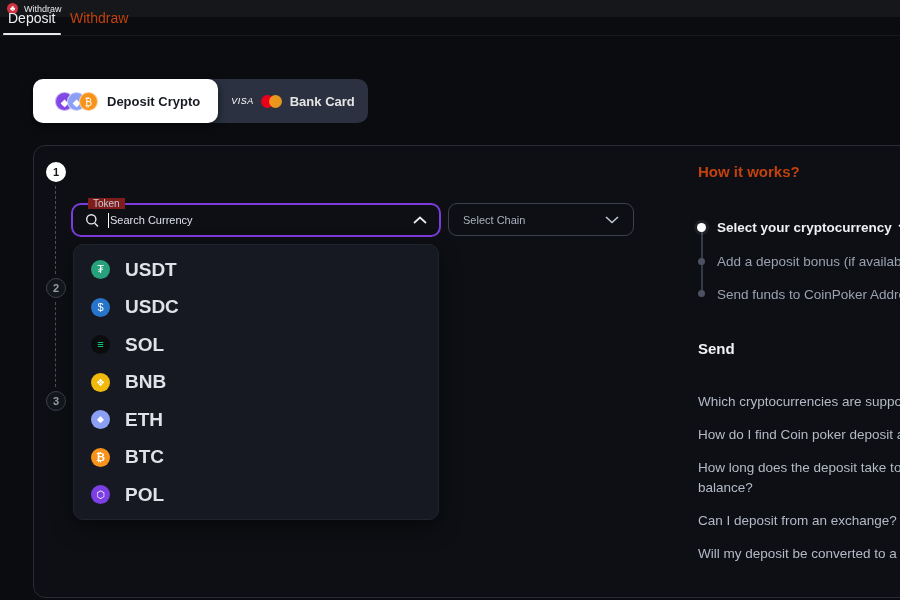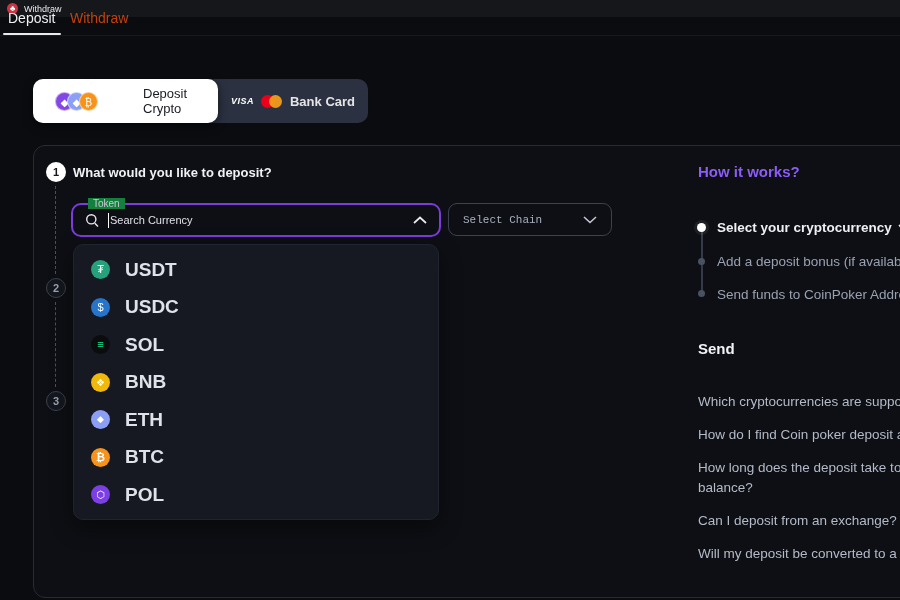--- a/index.html
+++ b/index.html
@@ -21,23 +21,23 @@
 
   
   .toggle-wrap { position:absolute; left:33px; top:79px; width:335px; height:44px; background:#2b3140; border-radius:10px; }
   .pill-crypto { position:absolute; left:0; top:0; width:185px; height:44px; background:#ffffff; border-radius:10px; box-shadow:0 3px 10px rgba(0,0,0,.55); display:flex; align-items:center; padding-left:22px; cursor:pointer; }
   .coinstack { display:flex; margin-right:9px; }
   .coin { width:19px; height:19px; border-radius:50%; color:#fff; font-size:10px; line-height:19px; text-align:center; border:1px solid rgba(255,255,255,.55); }
   .coin + .coin { margin-left:-7px; }
   .coin.c1 { background:#8247e5; }
   .coin.c2 { background:#8ba0f5; }
   .coin.c3 { background:#f7931a; }
-  .pill-crypto .lbl { color:#181b22; font-size:13px; font-weight:400;margin-left:36px; }
+  .pill-crypto .lbl { color:#181b22; font-size:13px; font-weight:700; }
   .seg-card { position:absolute; left:185px; top:0; width:150px; height:44px; display:flex; align-items:center; justify-content:center; gap:7px; cursor:pointer; }
-  .visa { color:#fff; font-size:9px; font-weight:700; font-style:italic; letter-spacing:.5px; }
+  .visa { color:#fff; font-size:9px; font-weight:400; font-style:italic; letter-spacing:.5px; }
   .mc { position:relative; width:22px; height:13px; }
   .mc i { position:absolute; top:0; width:13px; height:13px; border-radius:50%; }
   .mc .r { left:0; background:#eb001b; }
   .mc .o { left:8px; background:#f79e1b; opacity:.92; }
   .seg-card .lbl { color:#e5e5e5; font-size:13px; font-weight:700; }
 
   
   .panel { position:absolute; left:33px; top:145px; width:1040px; height:453px; background:#0d0f14; border:1px solid #262b35; border-radius:12px; }
 
   .stepnum { position:absolute; width:20px; height:20px; border-radius:50%; font-size:11px; font-weight:700; text-align:center; line-height:20px; }
@@ -45,42 +45,42 @@
   .stepnum.n2 { left:12px; top:132px; }
   .stepnum.n3 { left:12px; top:245px; }
   .stepnum.idle { background:#14171d; border:1px solid #3c414d; color:#9aa1b0; line-height:18px; }
   .dash { position:absolute; left:21px; width:0; border-left:1px dashed #4a4f5c; }
   .dash.d1 { top:40px; height:88px; }
   .dash.d2 { top:156px; height:85px; }
 
   .step-title { position:absolute; left:39px; top:19px; font-size:13px; font-weight:700; color:#f0f1f4; }
 
   .token-field { position:absolute; left:37px; top:57px; width:370px; height:34px; border:2px solid #7c3bdd; border-radius:10px; display:flex; align-items:center; padding:0 12px; cursor:text; }
-  .token-field .flabel { position:absolute; top:-7px; left:15px; background:#15803d; padding:0 5px; font-size:10px; color:#c6c9d4; }
+  .token-field .flabel { position:absolute; top:-7px; left:15px; background:#7f1d1d; padding:0 5px; font-size:10px; color:#c6c9d4; }
   .caret { width:1px; height:15px; background:#fff; margin:0 1px 0 8px; }
   .ph { font-size:11px; color:#dfe1e8; }
   .icon-chevron { margin-left:auto; display:flex; }
 
-  .chain-select { position:absolute; left:414px; top:57px; width:164px; height:33px; border:1px solid #3a4150; border-radius:9px; display:flex; align-items:center; padding:0 14px; cursor:pointer;font-family:Liberation Mono, monospace; }
+  .chain-select { position:absolute; left:414px; top:57px; width:186px; height:33px; border:1px solid #3a4150; border-radius:9px; display:flex; align-items:center; padding:0 14px; cursor:pointer; }
   .chain-select .ph { color:#aab0bf; }
 
   .dropdown { position:absolute; left:39px; top:98px; width:366px; height:276px; background:#161922; border:1px solid #20242e; border-radius:10px; box-shadow:0 8px 22px rgba(0,0,0,.45); padding-top:6px; }
   .trow { height:37.5px; display:flex; align-items:center; padding-left:17px; gap:15px; cursor:pointer; }
   .ticon { width:19px; height:19px; border-radius:50%; color:#fff; font-size:11px; line-height:19px; text-align:center; }
   .ticon.usdt { background:#26a17b; }
   .ticon.usdc { background:#2775ca; }
   .ticon.sol  { background:#0b0c0e; color:#14f195; font-weight:700; }
   .ticon.bnb  { background:#f0b90b; font-size:10px; }
   .ticon.eth  { background:#8ba0f5; font-size:9px; }
   .ticon.btc  { background:#f7931a; font-weight:700; }
   .ticon.pol  { background:#7b3fe4; font-size:10px; }
   .trow .sym { font-size:19px; font-weight:700; color:#dfe2e8; }
 
   
-  .hiw-title { position:absolute; left:698px; top:163px; font-size:15px; font-weight:700; color:#8b5cf6; }
+  .hiw-title { position:absolute; left:698px; top:163px; font-size:15px; font-weight:700; color:#c2410c; }
   .hiw-line { position:absolute; left:701px; top:231px; width:2px; height:63px; background:#343a48; }
   .hiw-dot { position:absolute; border-radius:50%; }
   .hiw-dot.b1 { left:697px; top:223px; width:9px; height:9px; background:#ffffff; box-shadow:0 0 0 3px rgba(255,255,255,.07); }
   .hiw-dot.b2 { left:698px; top:258px; width:7px; height:7px; background:#4a5161; }
   .hiw-dot.b3 { left:698px; top:290px; width:7px; height:7px; background:#4a5161; }
   .hiw-step { position:absolute; left:717px; width:300px; white-space:nowrap; font-size:13.5px; color:#9aa1b1; display:flex; align-items:center; gap:6px; }
   .hiw-step.s1 { top:220px; font-weight:700; color:#eef0f4; cursor:pointer; }
   .hiw-step.s2 { top:254px; }
   .hiw-step.s3 { top:287px; }
 
@@ -125,21 +125,20 @@
     </div>
   </div>
 
   <div class="panel">
     <div class="stepnum active">1</div>
     <div class="dash d1"></div>
     <div class="stepnum idle n2">2</div>
     <div class="dash d2"></div>
     <div class="stepnum idle n3">3</div>
 
-    <div class="step-title">What would you like to deposit?</div>
 
     <div class="token-field">
       <span class="flabel">Token</span>
       <span>
         <svg width="15" height="15" viewBox="0 0 15 15">
             <circle cx="6.3" cy="6.3" r="4.6" fill="none" stroke="#e6e8ee" stroke-width="1.4"></circle>
             <line x1="9.8" y1="10.2" x2="13" y2="13.6" stroke="#e6e8ee" stroke-width="1.4"></line>
           </svg>
       </span>
       <span class="caret"></span>

